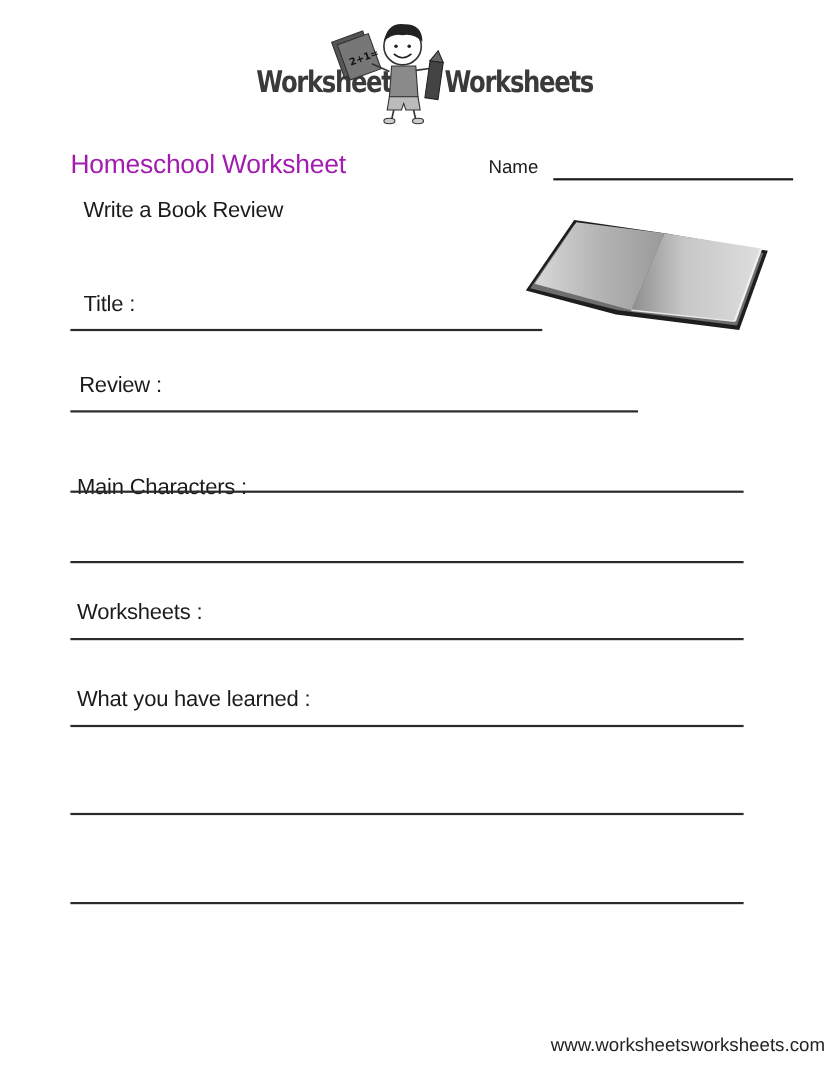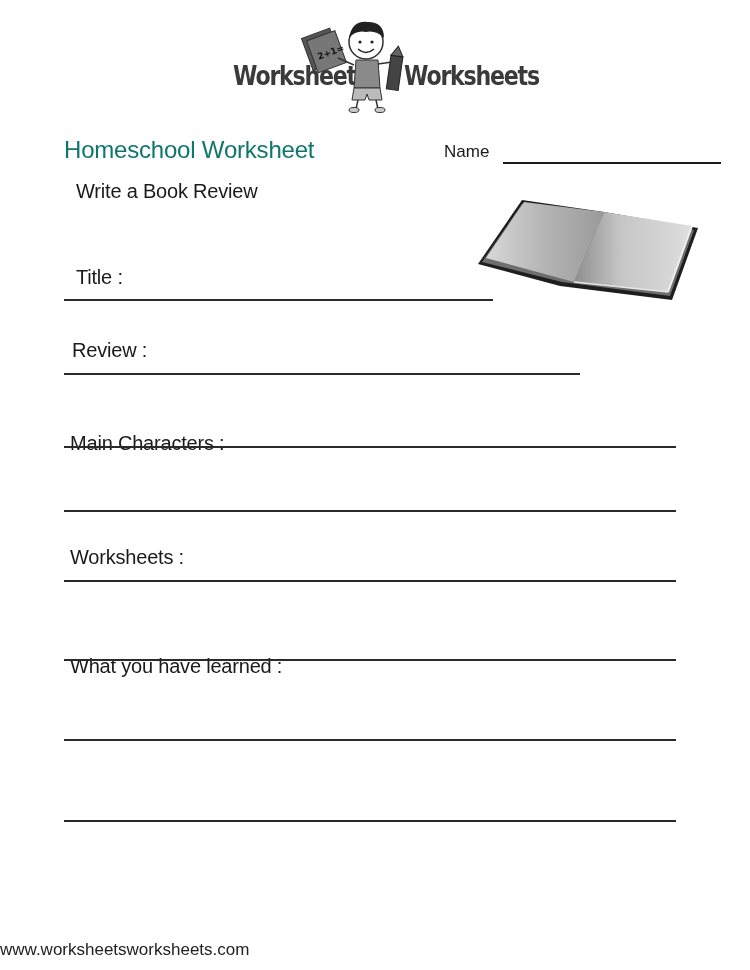--- a/index.html
+++ b/index.html
@@ -16,27 +16,27 @@
       position: absolute;
       font-family: "DejaVu Sans", sans-serif;
       font-weight: bold;
       font-size: 27px;
       letter-spacing: -1.5px;
       color: #3a3a3a;
       transform: scaleX(0.82);
       transform-origin: left center;
       top: 60px;
     }
-    .title { left: 64px; top: 136px; font-size: 24px; color: #0f766e; letter-spacing: -0.2px; }
+    .title { left: 64px; top: 136px; font-size: 24px; color: #a21caf; letter-spacing: -0.2px; }
     .subtitle { left: 65px; top: 180px; font-size: 20px; color: #1a1a1a; letter-spacing: -0.2px; margin-left: 11px; }
     .name-label { left: 444px; top: 142px; font-size: 17px; }
     .name-line { left: 503px; top: 162px; width: 218px; height: 2px; background: #1a1a1a; }
     .label { position: absolute; font-size: 20px; color: #1a1a1a; letter-spacing: -0.2px; }
     .rule { position: absolute; height: 2px; background: #2a2a2a; }
-    .footer { left: 0; width: 750px; top: 940px; text-align: left; font-size: 17px; color: #222; }
+    .footer { left: 0; width: 750px; top: 940px; text-align: right; font-size: 17px; color: #222; }
   </style>
 </head>
 <body>
 
 <div>
   <span class="logo-word" style="left:233px;">Worksheets</span>
   <span class="logo-word" style="left:404px;">Worksheets</span>
 
   <svg class="abs" style="left:300px; top:10px;" width="110" height="104" viewBox="0 0 110 104">
 
@@ -118,19 +118,19 @@
   <div class="rule" style="left:64px; top:446px; width:612px;"></div>
   <div class="rule" style="left:64px; top:510px; width:612px;"></div>
 </div>
 
 <div>
   <div class="label" style="left:70px; top:546px;">Worksheets :</div>
   <div class="rule" style="left:64px; top:580px; width:612px;"></div>
 </div>
 
 <div>
-  <div class="label" style="left:70px; top:625px;margin-top:30px;">What you have learned :</div>
+  <div class="label" style="left:70px; top:625px;">What you have learned :</div>
   <div class="rule" style="left:64px; top:659px; width:612px;"></div>
   <div class="rule" style="left:64px; top:739px; width:612px;"></div>
   <div class="rule" style="left:64px; top:820px; width:612px;"></div>
 </div>
 
 <div class="abs footer">www.worksheetsworksheets.com</div>
 
 </body></html>

